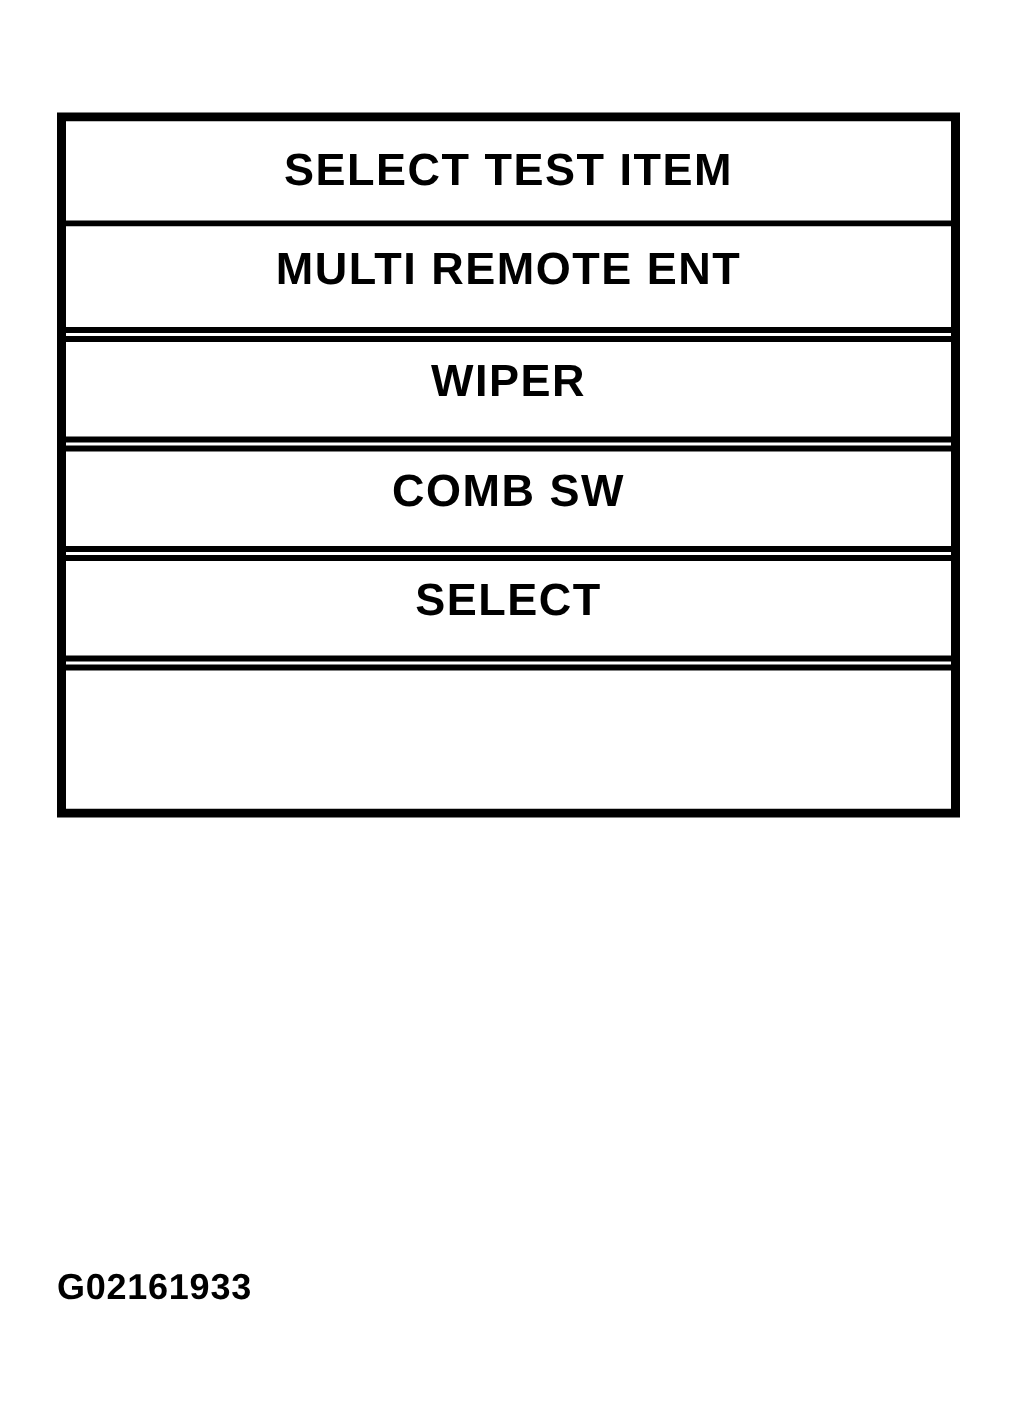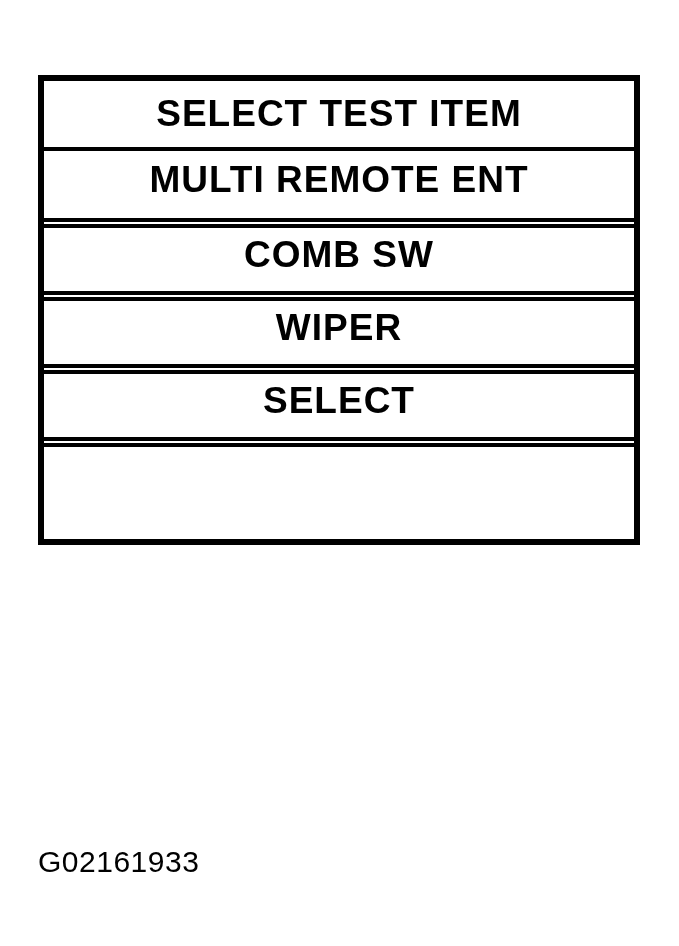--- a/index.html
+++ b/index.html
@@ -27,21 +27,21 @@
     top: 75px;
     width: 602px;
     border: 6px solid var(--ink);
     background: var(--paper);
   }
   .row {
     display: flex;
     align-items: center;
     justify-content: center;
     font-weight: bold;
-    font-size: 37px;
+    font-size: 30px;
     letter-spacing: 1px;
     background: var(--paper);
     border-bottom: 4px solid var(--ink);
   }
   
   .row + .row {
     border-top: 4px solid var(--ink);
     margin-top: 2px;
   }
   .row.header {
@@ -52,40 +52,40 @@
     padding-bottom: 10px;
   }
   .row.empty {
     height: 96px;
     border-bottom: none;
   }
   .figure-id {
     position: absolute;
     left: 38px;
     top: 845px;
-    font-size: 30px;
-    font-weight: normal;
+    font-size: 24px;
+    font-weight: bold;
     letter-spacing: 0.5px;
   }
 </style>
 </head>
 <body>
 
 <div class="screen">
   <div class="menu-box">
     <div class="row header">SELECT TEST ITEM</div>
     <div id="menu-rows">
         <div class="row item">
           <span>MULTI REMOTE ENT</span>
         </div>
         <div class="row item">
-          <span>COMB SW</span>
+          <span>WIPER</span>
         </div>
         <div class="row item">
-          <span>WIPER</span>
+          <span>COMB SW</span>
         </div>
         <div class="row item">
           <span>SELECT</span>
         </div>
         <div class="row empty">
           <span></span>
         </div>
       </div>
   </div>
   <div class="figure-id">G02161933</div>

